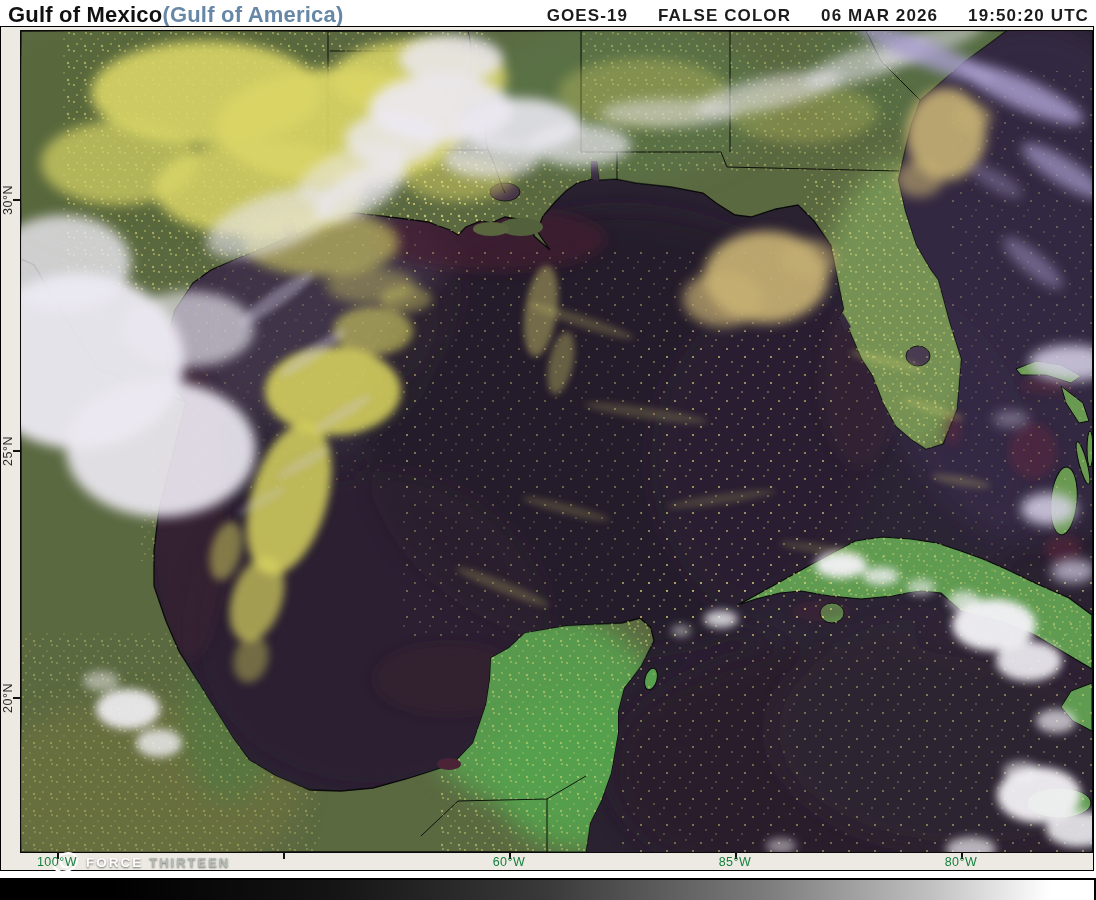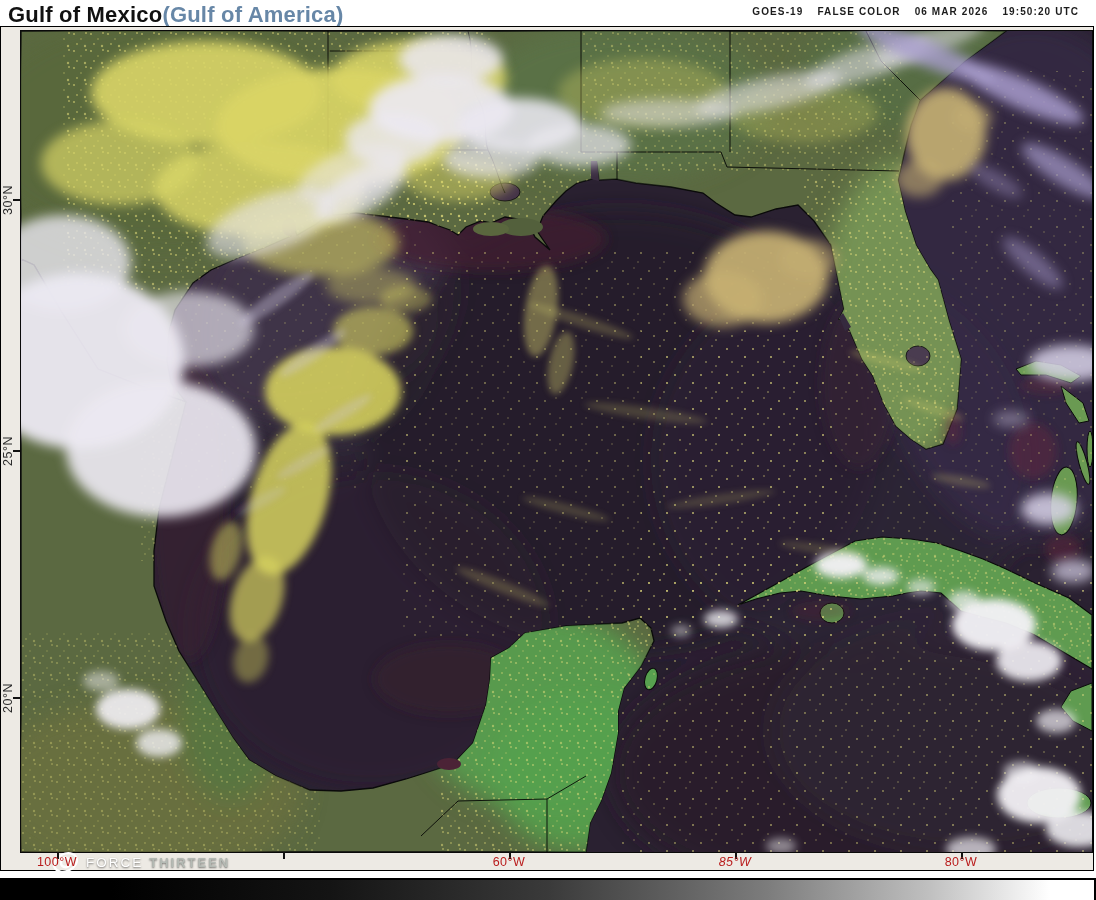--- a/index.html
+++ b/index.html
@@ -2,38 +2,38 @@
 <html><head>
 <meta charset="utf-8">
 <style>
   html,body{margin:0;padding:0;background:#ffffff;}
   .stage{position:relative;width:1096px;height:900px;background:#ffffff;overflow:hidden;
          font-family:"Liberation Sans","DejaVu Sans",sans-serif;}
   
   .header-bar{position:absolute;left:0;top:0;width:1096px;height:26px;background:#ffffff;}
   .page-title{position:absolute;left:8px;top:2px;font-size:22px;font-weight:bold;color:#111;letter-spacing:.2px;white-space:nowrap;}
   .page-subtitle{color:#6787a7;font-weight:bold;}
-  .header-meta{position:absolute;right:17px;top:6px;font-size:10px;font-weight:600;color:#1c1c1c;
-               letter-spacing:1.1px;white-space:nowrap;display:flex;gap:14px;}
+  .header-meta{position:absolute;right:7px;top:6px;font-size:17px;font-weight:600;color:#1c1c1c;
+               letter-spacing:1.1px;white-space:nowrap;display:flex;gap:30px;}
   
   .plot-frame{position:absolute;left:0;top:26px;width:1094px;height:845px;border:1px solid #000;
               box-sizing:border-box;background:#edeae4;}
   .sat-map{position:absolute;left:20px;top:30px;width:1071px;height:821px;border:1px solid #0a0a0a;
            background:#2a2131;}
   .sat-map svg{display:block;}
   
   .lat-tick{position:absolute;width:7px;height:1.5px;background:#111;left:13px;}
   .lon-tick{position:absolute;width:1.5px;height:7px;background:#111;top:852px;}
   .lat-label{position:absolute;width:44px;height:16px;left:-13px;text-align:center;
              font-size:12.5px;color:#2a2a2a;transform:rotate(-90deg);letter-spacing:.5px;}
-  .lon-label{position:absolute;width:60px;top:855px;text-align:center;font-size:12.5px;color:#b91c1c;letter-spacing:.5px;}
+  .lon-label{position:absolute;width:60px;top:855px;text-align:center;font-size:12.5px;color:#15803d;letter-spacing:.5px;}
   
   .watermark{position:absolute;left:31px;top:816px;height:30px;display:flex;align-items:center;gap:7px;
              text-shadow:0 1px 2px rgba(0,0,0,.55);}
-  .wm-bold{font-size:13.5px;font-weight:normal;color:#ffffff;letter-spacing:2px;}
+  .wm-bold{font-size:13.5px;font-weight:bold;color:#ffffff;letter-spacing:2px;}
   .wm-light{font-size:13px;font-weight:bold;color:#b4bab4;letter-spacing:2px;margin-left:-1px;}
   
   .colorbar{position:absolute;left:0;top:878px;width:1096px;height:24px;border:2px solid #000;box-sizing:border-box;
             background:linear-gradient(to right,#000 0%,#000 10%,#141414 30%,#3a3a3a 50%,#7c7c7c 70%,#c0c0c0 85%,#fff 96%);}
 </style>
 </head>
 <body>
 
 <div class="stage">
 
@@ -325,18 +325,18 @@
   <div class="lat-label" style="top:690px;">20°N</div>
 
   <div class="lon-tick" style="left:57px;"></div>
   <div class="lon-tick" style="left:283px;"></div>
   <div class="lon-tick" style="left:509px;"></div>
   <div class="lon-tick" style="left:735px;"></div>
   <div class="lon-tick" style="left:961px;"></div>
   <div class="lon-label" style="left:27px;">100°W</div>
   <div class="lon-label" style="left:253px;margin-top:48px;">95°W</div>
   <div class="lon-label" style="left:479px;">60°W</div>
-  <div class="lon-label" style="left:705px;font-style:italic;">85°W</div>
+  <div class="lon-label" style="left:705px;">85°W</div>
   <div class="lon-label" style="left:931px;">80°W</div>
 
   <div class="colorbar"></div>
 
 </div>
 
 </body></html>

